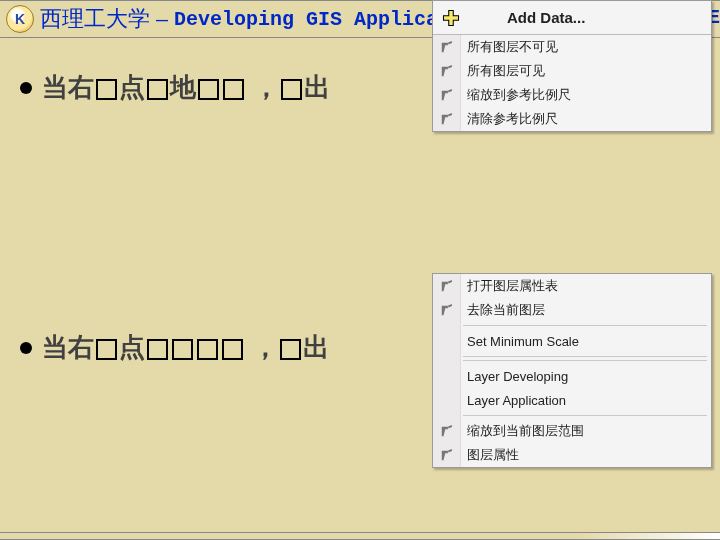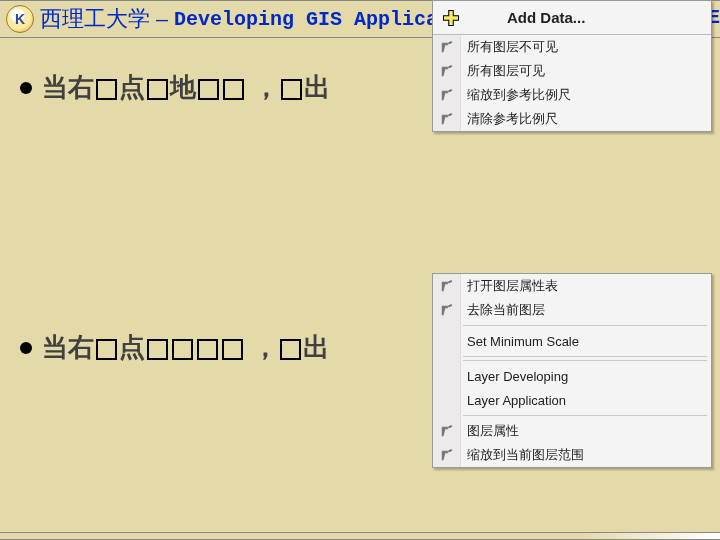--- a/index.html
+++ b/index.html
@@ -237,25 +237,25 @@
   <div class="menu-item">
     <span>Layer Application</span>
   </div>
   <div class="menu-sep"></div>
   <div class="menu-item">
     <span class="icon hammer-icon">
         <svg viewBox="0 0 16 16">
           <path d="M2 3 L9 3 L9 6 L6 6 L4 14 L2 14 Z M9 3 L13 1 L14 3 L10 5 Z" fill="#777"></path>
         </svg>
       </span>
+    <span>缩放到当前图层范围</span>
+  </div>
+  <div class="menu-item">
+    <span class="icon hammer-icon">
+        <svg viewBox="0 0 16 16">
+          <path d="M2 3 L9 3 L9 6 L6 6 L4 14 L2 14 Z M9 3 L13 1 L14 3 L10 5 Z" fill="#777"></path>
+        </svg>
+      </span>
     <span>图层属性</span>
   </div>
-  <div class="menu-item">
-    <span class="icon hammer-icon">
-        <svg viewBox="0 0 16 16">
-          <path d="M2 3 L9 3 L9 6 L6 6 L4 14 L2 14 Z M9 3 L13 1 L14 3 L10 5 Z" fill="#777"></path>
-        </svg>
-      </span>
-    <span>缩放到当前图层范围</span>
-  </div>
 </div>
 
 <div class="bottom-band"></div>
 
 </body></html>

